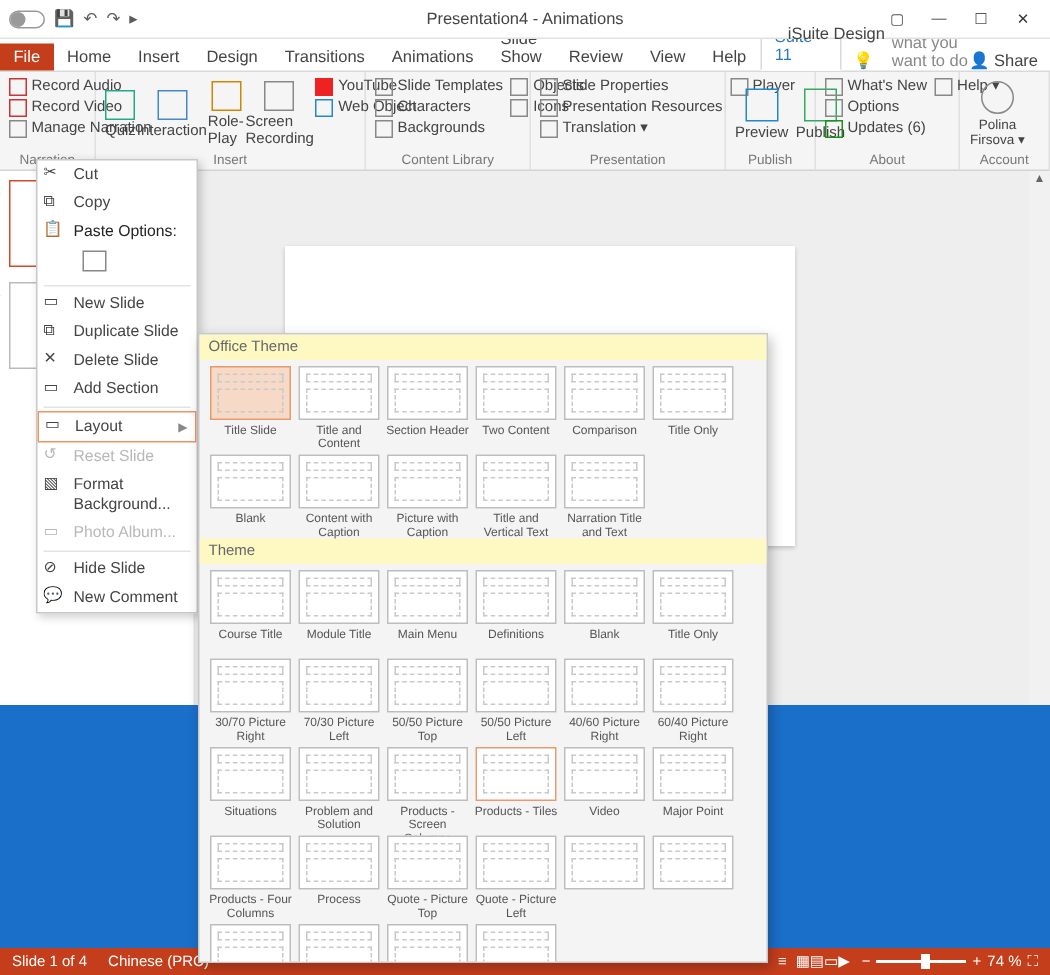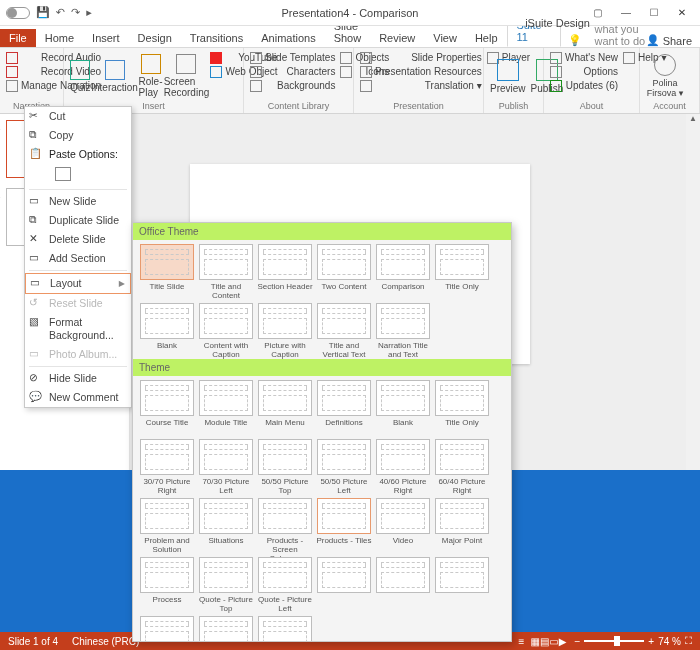--- a/index.html
+++ b/index.html
@@ -18,21 +18,21 @@
   .tab { padding:3px 9px; color:#444; }
   .tab.file { background:#c43e1c; color:#fff;}
   .tab.active { border:1px solid #d9d9d9; border-bottom:1px solid #fff; background:#fff;}
   .tab.addin { color:#2a7ab9; }
   .tell { color:#888; padding-left:10px;}
   .sharebtn{ margin-left:auto; margin-right:8px; color:#444; display:flex; align-items:center; gap:3px;}
   .ribbon { height:66px; background:#f5f5f5; border-bottom:1px solid #d4d4d4; display:flex; font-size:10px; color:#444;}
   .rgroup { border-right:1px solid #e0e0e0; padding:3px 6px 0 6px; display:flex; flex-direction:column; height:100%; min-width:60px;}
   .rgroup .body{flex:1; display:flex; gap:5px;}
   .rgroup .label{ text-align:center; color:#777; font-size:9px; padding-bottom:2px;}
-  .vitem{display:flex; align-items:center; gap:3px; white-space:nowrap; line-height:13px;justify-content:space-between;}
+  .vitem{display:flex; align-items:center; gap:3px; white-space:nowrap; line-height:13px;}
   .vcol{display:flex; flex-direction:column; gap:1px;}
   .bigbtn{display:flex;flex-direction:column;align-items:center;justify-content:center;gap:2px;width:38px;}
   .bigbtn .ic{width:20px;height:20px;}
   .ic{display:inline-block;width:12px;height:12px;border:1px solid #888;}
   .workspace{position:absolute; top:114px; left:0; right:0; bottom:18px; display:flex; background:#fff;}
   .thumbcol{width:130px; border-right:1px solid #e5e5e5; padding:6px; background:#fff;}
   .thumb{border:1px solid #d44a26; width:100px; height:58px; margin-bottom:10px; position:relative; background:#fff;}
   .thumb.t2{border-color:#bbb;}
   .thumbnum{position:absolute; left:-12px; top:0; font-size:10px; color:#555;}
   .slidearea{flex:1; background:#eee; position:relative;}
@@ -47,21 +47,21 @@
   .ctxmenu{position:absolute; left:24px; top:106px; width:108px; background:#fff; border:1px solid #c8c8c8; box-shadow:2px 2px 6px rgba(0,0,0,.2); font-size:10.5px; z-index:50;}
   .ctxmenu .mi{padding:3px 6px 3px 24px; position:relative; color:#444; border-bottom:0; line-height:13px;}
   .ctxmenu .mi .mic{position:absolute;left:4px;top:2px;width:12px;height:12px;}
   .ctxmenu .sep{height:1px;background:#e4e4e4;margin:2px 4px;}
   .ctxmenu .mi.disabled{color:#b8b8b8;}
   .ctxmenu .mi.header{color:#222;padding-left:24px;}
   .ctxmenu .mi.sel{border:1px solid #ed9564; background:#fff;}
   .ctxmenu .arrow{position:absolute;right:5px;top:3px;color:#888;font-size:8px;}
   
   .flyout{position:absolute; left:132px; top:222px; width:380px; background:#f4f4f4; border:1px solid #c8c8c8; box-shadow:2px 3px 8px rgba(0,0,0,.25); z-index:60; font-size:9px; color:#555; padding-bottom:6px; max-height:420px; overflow:hidden;}
-  .flyhdr{background:#bef264;padding:3px 6px;color:#666;font-size:10px;}
+  .flyhdr{background:#fef9c3;padding:3px 6px;color:#666;font-size:10px;}
   .grid{display:flex;flex-wrap:wrap;gap:3px 3px; padding:4px 6px 0 6px;}
   .lyt{width:56px;display:flex;flex-direction:column;align-items:center;gap:2px;}
   .lyt .tile{width:54px;height:36px;border:1px solid #bdbdbd;background:#fff;position:relative;}
   .lyt .tile.sel{background:#f7d9c8;border:1px solid #e79a6e;}
   .lyt .tile.hov{border:1px solid #e79a6e;}
   .lyt .cap{font-size:8px;text-align:center;line-height:9px;height:18px;color:#555;}
   .tile .ln{position:absolute;border:1px dashed #c9c9c9;}
   .desk{position:absolute;left:0;right:0;top:470px;bottom:18px;background:linear-gradient(#1a6fc9,#1a6fc9);}
   .rscroll{position:absolute;right:0;top:114px;bottom:18px;width:14px;background:#f1f1f1;}
   .rscroll .up,.rscroll .dn{height:14px;font-size:8px;text-align:center;color:#666;}
@@ -72,21 +72,21 @@
 <div class="titlebar">
   <div class="autosave">
     <span class="toggle"></span>
   </div>
   <div class="qat">
     <span>💾</span>
     <span>↶</span>
     <span>↷</span>
     <span>▸</span>
   </div>
-  <div class="center">Presentation4 - Comparison</div>
+  <div class="center">Presentation4 - Animations</div>
   <div style="position:absolute; right:110px;margin-top:20px;">iSuite Design</div>
   <div class="right-group">
     <div class="winbtn">▢</div>
     <div class="winbtn">—</div>
     <div class="winbtn">☐</div>
     <div class="winbtn close">✕</div>
   </div>
 </div>
 
 <div class="tabs">
@@ -469,34 +469,34 @@
           <div class="ln" style="left: 4px; right: 4px; top: 4px; height: 6px;"></div>
           <div class="ln" style="inset: 14px 4px 4px;"></div>
         </div>
         <div class="cap">60/40 Picture Right</div>
       </div>
       <div class="lyt">
         <div class="tile">
           <div class="ln" style="left: 4px; right: 4px; top: 4px; height: 6px;"></div>
           <div class="ln" style="inset: 14px 4px 4px;"></div>
         </div>
+        <div class="cap">Situations</div>
+      </div>
+      <div class="lyt">
+        <div class="tile">
+          <div class="ln" style="left: 4px; right: 4px; top: 4px; height: 6px;"></div>
+          <div class="ln" style="inset: 14px 4px 4px;"></div>
+        </div>
         <div class="cap">Problem and Solution</div>
       </div>
       <div class="lyt">
         <div class="tile">
           <div class="ln" style="left: 4px; right: 4px; top: 4px; height: 6px;"></div>
           <div class="ln" style="inset: 14px 4px 4px;"></div>
         </div>
-        <div class="cap">Situations</div>
-      </div>
-      <div class="lyt">
-        <div class="tile">
-          <div class="ln" style="left: 4px; right: 4px; top: 4px; height: 6px;"></div>
-          <div class="ln" style="inset: 14px 4px 4px;"></div>
-        </div>
         <div class="cap">Products - Screen Columns</div>
       </div>
       <div class="lyt">
         <div class="tile hov">
           <div class="ln" style="left: 4px; right: 4px; top: 4px; height: 6px;"></div>
           <div class="ln" style="inset: 14px 4px 4px;"></div>
         </div>
         <div class="cap">Products - Tiles</div>
       </div>
       <div class="lyt">
@@ -505,20 +505,27 @@
           <div class="ln" style="inset: 14px 4px 4px;"></div>
         </div>
         <div class="cap">Video</div>
       </div>
       <div class="lyt">
         <div class="tile">
           <div class="ln" style="left: 4px; right: 4px; top: 4px; height: 6px;"></div>
           <div class="ln" style="inset: 14px 4px 4px;"></div>
         </div>
         <div class="cap">Major Point</div>
+      </div>
+      <div class="lyt">
+        <div class="tile">
+          <div class="ln" style="left: 4px; right: 4px; top: 4px; height: 6px;"></div>
+          <div class="ln" style="inset: 14px 4px 4px;"></div>
+        </div>
+        <div class="cap">Products - Four Columns</div>
       </div>
       <div class="lyt">
         <div class="tile">
           <div class="ln" style="left: 4px; right: 4px; top: 4px; height: 6px;"></div>
           <div class="ln" style="inset: 14px 4px 4px;"></div>
         </div>
         <div class="cap">Process</div>
       </div>
       <div class="lyt">
         <div class="tile">

